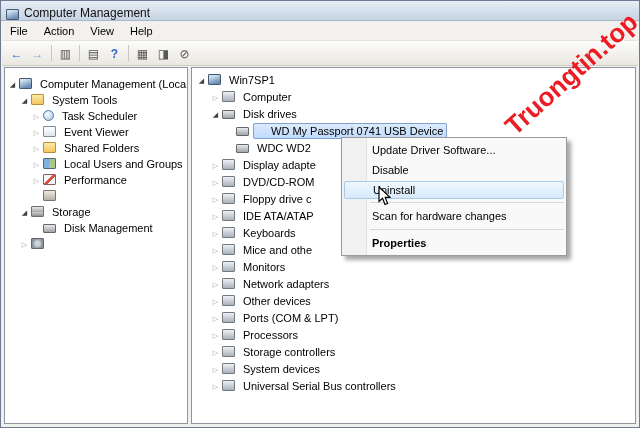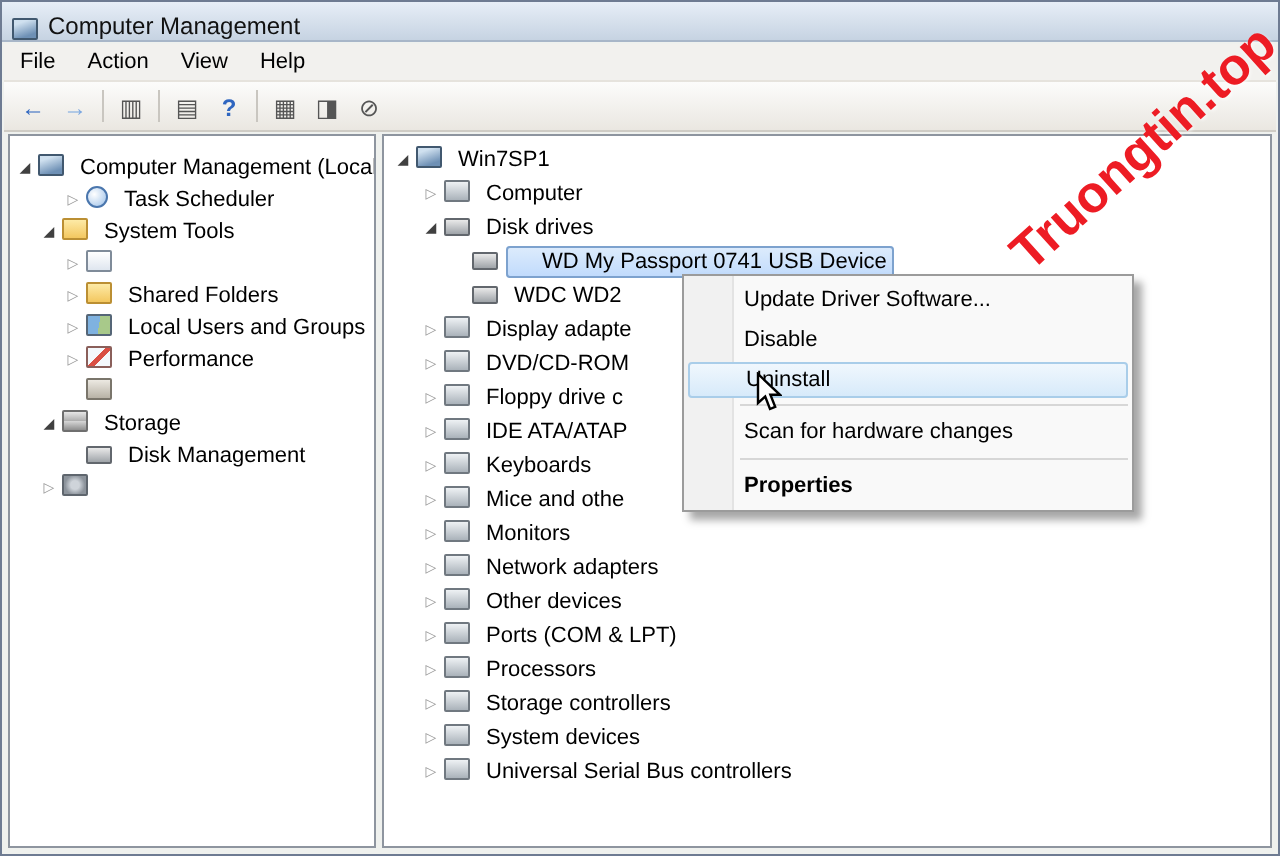--- a/index.html
+++ b/index.html
@@ -104,28 +104,28 @@
     <span class="tb-sep"></span>
     <span class="tb-btn">▦</span>
     <span class="tb-btn">◨</span>
     <span class="tb-btn">⊘</span>
   </div>
 
   <div class="pane left-pane">
     <div class="row" style="padding-left:2px">
       <span class="tw o"></span><span class="icon ic-computer"></span><span class="lbl">Computer Management (Local</span>
     </div>
-    <div class="row" style="padding-left:26px">
-      <span class="tw c"></span><span class="icon ic-clock"></span><span class="lbl">Task Scheduler</span>
-    </div>
     <div class="row" style="padding-left:14px">
       <span class="tw o"></span><span class="icon ic-folder"></span><span class="lbl">System Tools</span>
     </div>
     <div class="row" style="padding-left:26px">
-      <span class="tw c"></span><span class="icon ic-doc"></span>
+      <span class="tw c"></span><span class="icon ic-clock"></span><span class="lbl">Task Scheduler</span>
+    </div>
+    <div class="row" style="padding-left:26px">
+      <span class="tw c"></span><span class="icon ic-doc"></span><span class="lbl">Event Viewer</span>
     </div>
     <div class="row" style="padding-left:26px">
       <span class="tw c"></span><span class="icon ic-folder"></span><span class="lbl">Shared Folders</span>
     </div>
     <div class="row" style="padding-left:26px">
       <span class="tw c"></span><span class="icon ic-users"></span><span class="lbl">Local Users and Groups</span>
     </div>
     <div class="row" style="padding-left:26px">
       <span class="tw c"></span><span class="icon ic-perf"></span><span class="lbl">Performance</span>
     </div>

